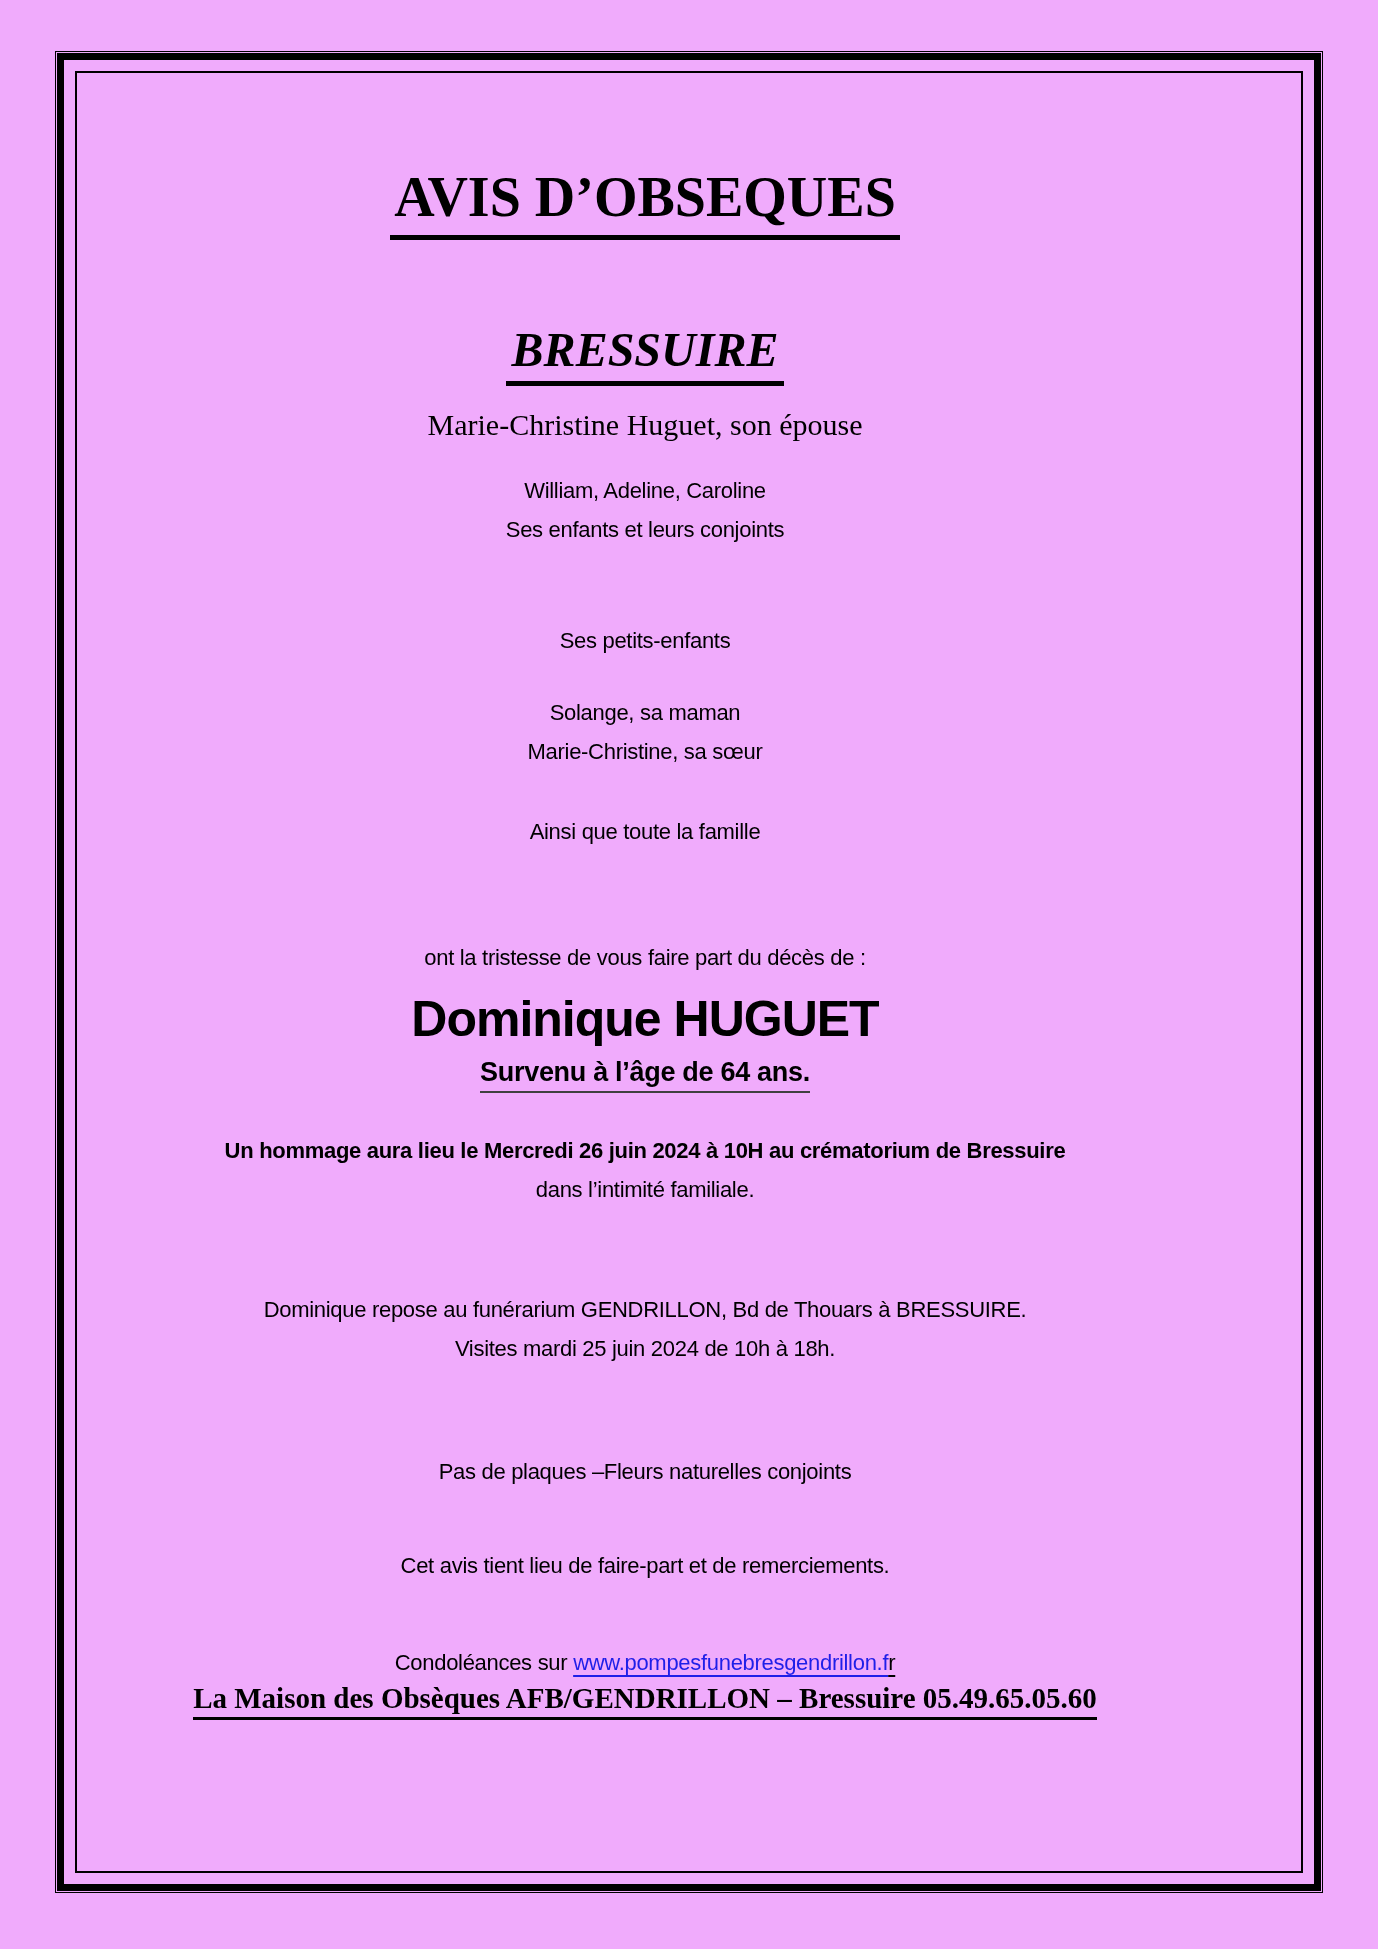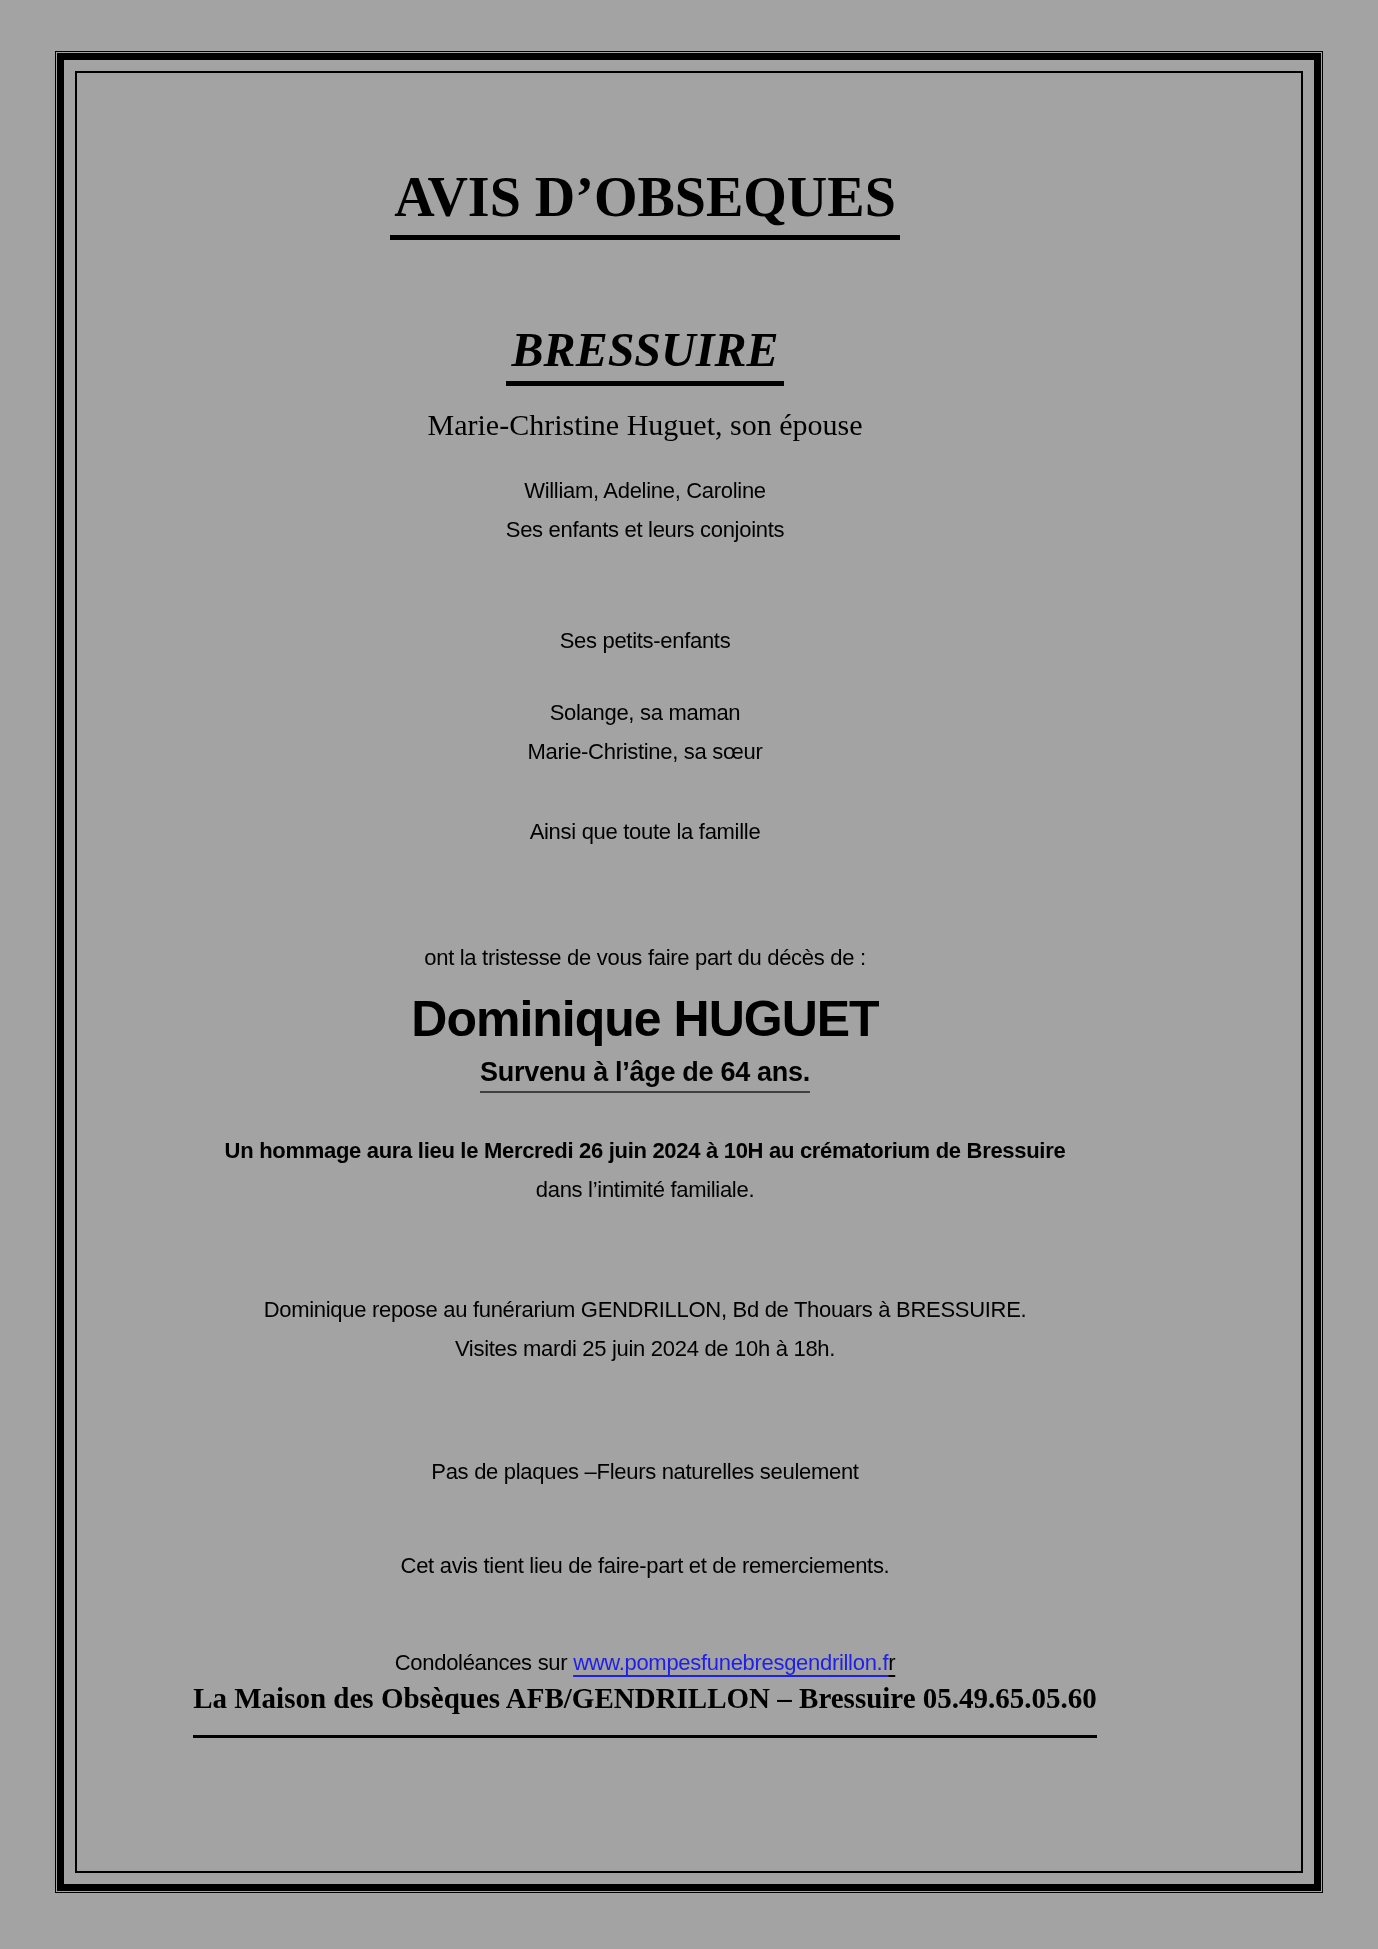--- a/index.html
+++ b/index.html
@@ -1,20 +1,20 @@
 <!DOCTYPE html>
 <html><head>
 <meta charset="utf-8">
 <style>
   html, body { margin: 0; padding: 0; background: #ffffff; }
   .page {
     position: relative;
     width: 1378px;
     height: 1949px;
-    background: #a3a3a3;
+    background: #f0abfc;
     overflow: hidden;
     color: #000;
   }
   
   .frame-outer {
     position: absolute;
     left: 55px; top: 51px; right: 55px; bottom: 56px;
     border: 1px solid #000;
   }
   .frame-thick {
@@ -96,21 +96,21 @@
   }
 
   .funeral-home {
     top: 1682px;
     font-size: 29px;
     font-weight: bold;
   }
   .funeral-home .u {
     display: inline-block;
     border-bottom: 3px solid #000;
-    padding-bottom: 20px;
+    padding-bottom: 2px;
   }
 </style>
 </head>
 <body>
 
 <div class="page">
 
   <div class="frame-outer">
     <div class="frame-thick">
       <div class="frame-inner"></div>
@@ -140,21 +140,21 @@
   <div class="line sans age-line">
     <span class="u">Survenu à l’âge de 64 ans.</span>
   </div>
 
   <div class="line sans body-sans l-ceremony-1">Un hommage aura lieu le Mercredi 26 juin 2024 à 10H au crématorium de Bressuire</div>
   <div class="line sans body-sans l-ceremony-2">dans l’intimité familiale.</div>
 
   <div class="line sans body-sans l-repose-1">Dominique repose au funérarium GENDRILLON, Bd de Thouars à BRESSUIRE.</div>
   <div class="line sans body-sans l-repose-2">Visites mardi 25 juin 2024 de 10h à 18h.</div>
 
-  <div class="line sans body-sans l-flowers">Pas de plaques –Fleurs naturelles seulement</div>
+  <div class="line sans body-sans l-flowers">Pas de plaques –Fleurs naturelles conjoints</div>
 
   <div class="line sans body-sans l-fairepart">Cet avis tient lieu de faire-part et de remerciements.</div>
 
   <div class="line sans body-sans l-condolences">
     <span>Condoléances sur </span><a href="#" id="condolences-link" style="color: rgb(31, 31, 232);">www.pompesfunebresgendrillon.f</a><span class="link-tail">r</span>
   </div>
 
   <div class="line serif funeral-home">
     <span class="u">La Maison des Obsèques AFB/GENDRILLON – Bressuire 05.49.65.05.60</span>
   </div>

